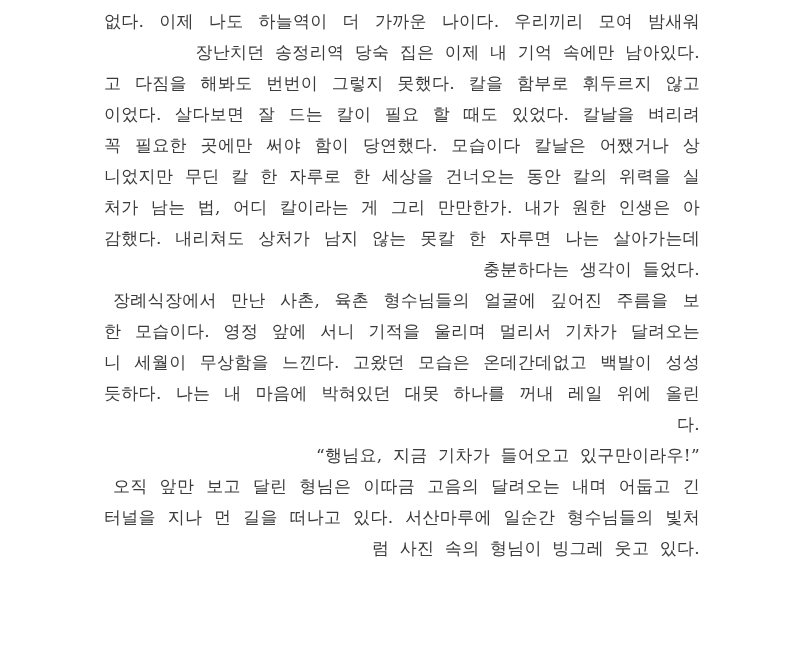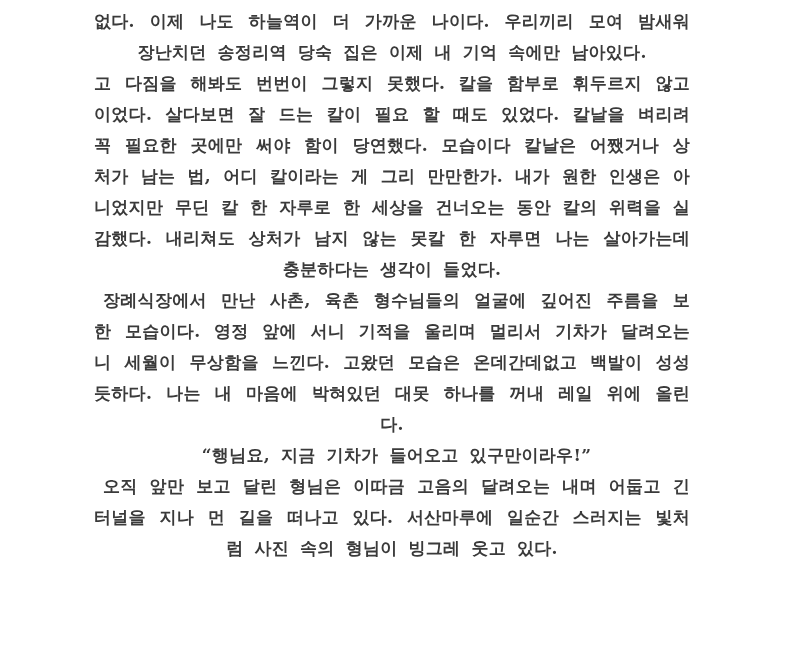--- a/index.html
+++ b/index.html
@@ -8,35 +8,35 @@
     background: #ffffff;
     overflow: hidden;
   }
   .document-page {
     position: relative;
     width: 790px; height: 647px;
     background: #ffffff;
   }
   .text-block {
     position: absolute;
-    left: 94px;
+    left: 104px;
     top: 6px;
     width: 596px;
     font-family: "DejaVu Serif", "Liberation Serif", serif;
     font-size: 17px;
     color: #3a3a3a;
-    font-weight: 700;
+    font-weight: 400;
   }
   .line {
     display: block;
     height: 31px;
     line-height: 31px;
     letter-spacing: 0.3px;
     word-spacing: 0.28em;
-    text-align: center;
+    text-align: right;
     overflow: visible;
   }
   .line.just {
     text-align: justify;
     text-align-last: justify;
     -moz-text-align-last: justify;
     word-spacing: normal;
   }
   .line.indent {
     text-indent: 9px;
@@ -45,27 +45,27 @@
 </head>
 <body>
 
 <div class="document-page">
   <div class="text-block" style="color: rgb(58, 58, 58);">
       <div class="line just">없다. 이제 나도 하늘역이 더 가까운 나이다. 우리끼리 모여 밤새워</div>
       <div class="line">장난치던 송정리역 당숙 집은 이제 내 기억 속에만 남아있다.</div>
       <div class="line just">고 다짐을 해봐도 번번이 그렇지 못했다. 칼을 함부로 휘두르지 않고</div>
       <div class="line just">이었다. 살다보면 잘 드는 칼이 필요 할 때도 있었다. 칼날을 벼리려</div>
       <div class="line just">꼭 필요한 곳에만 써야 함이 당연했다. 모습이다 칼날은 어쨌거나 상</div>
+      <div class="line just">니었지만 무딘 칼 한 자루로 한 세상을 건너오는 동안 칼의 위력을 실</div>
       <div class="line just">처가 남는 법, 어디 칼이라는 게 그리 만만한가. 내가 원한 인생은 아</div>
-      <div class="line just">니었지만 무딘 칼 한 자루로 한 세상을 건너오는 동안 칼의 위력을 실</div>
       <div class="line just">감했다. 내리쳐도 상처가 남지 않는 못칼 한 자루면 나는 살아가는데</div>
       <div class="line">충분하다는 생각이 들었다.</div>
       <div class="line just indent">장례식장에서 만난 사촌, 육촌 형수님들의 얼굴에 깊어진 주름을 보</div>
       <div class="line just">한 모습이다. 영정 앞에 서니 기적을 울리며 멀리서 기차가 달려오는</div>
       <div class="line just">니 세월이 무상함을 느낀다. 고왔던 모습은 온데간데없고 백발이 성성</div>
       <div class="line just">듯하다. 나는 내 마음에 박혀있던 대못 하나를 꺼내 레일 위에 올린</div>
       <div class="line">다.</div>
       <div class="line indent">“행님요, 지금 기차가 들어오고 있구만이라우!”</div>
       <div class="line just indent">오직 앞만 보고 달린 형님은 이따금 고음의 달려오는 내며 어둡고 긴</div>
-      <div class="line just">터널을 지나 먼 길을 떠나고 있다. 서산마루에 일순간 스러지는 빛처</div>
+      <div class="line just">터널을 지나 먼 길을 떠나고 있다. 서산마루에 일순간 형수님들의 빛처</div>
       <div class="line">럼 사진 속의 형님이 빙그레 웃고 있다.</div>
     </div>
 </div>
 
 </body></html>

